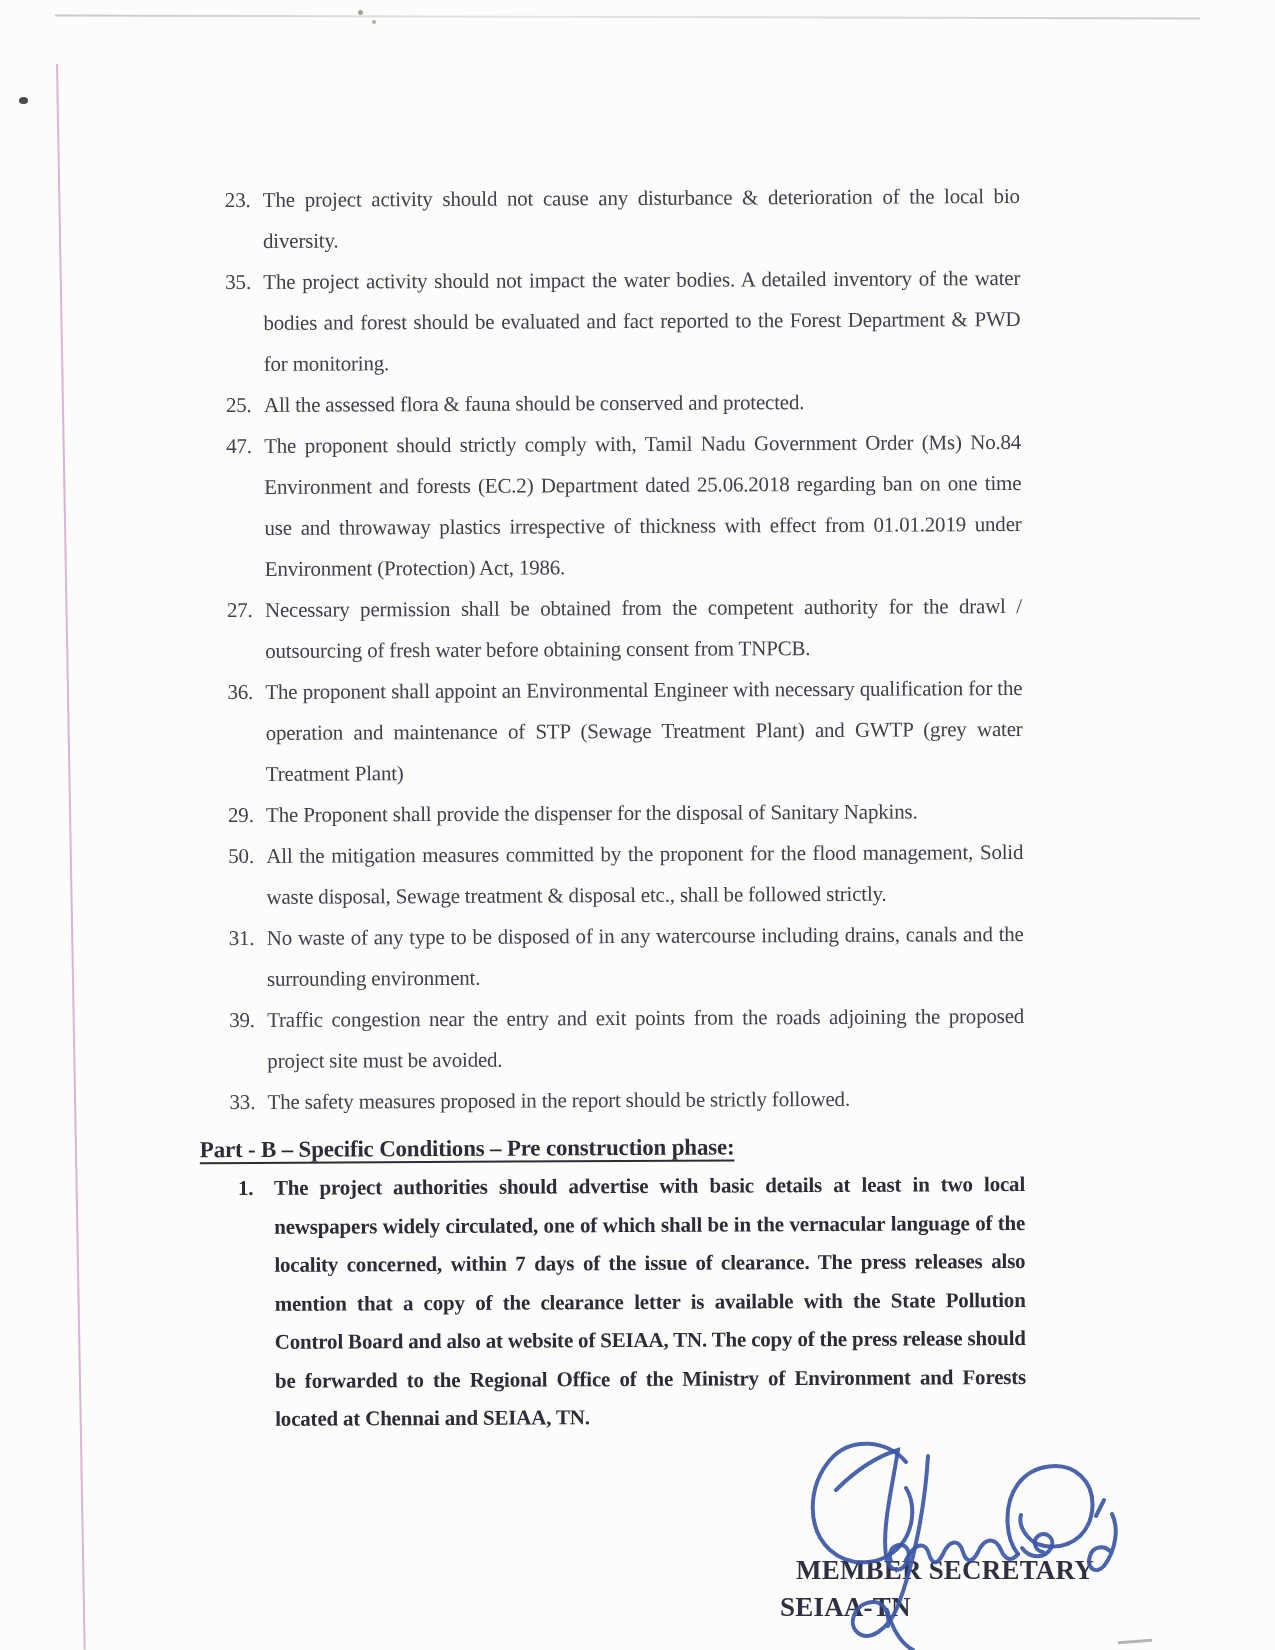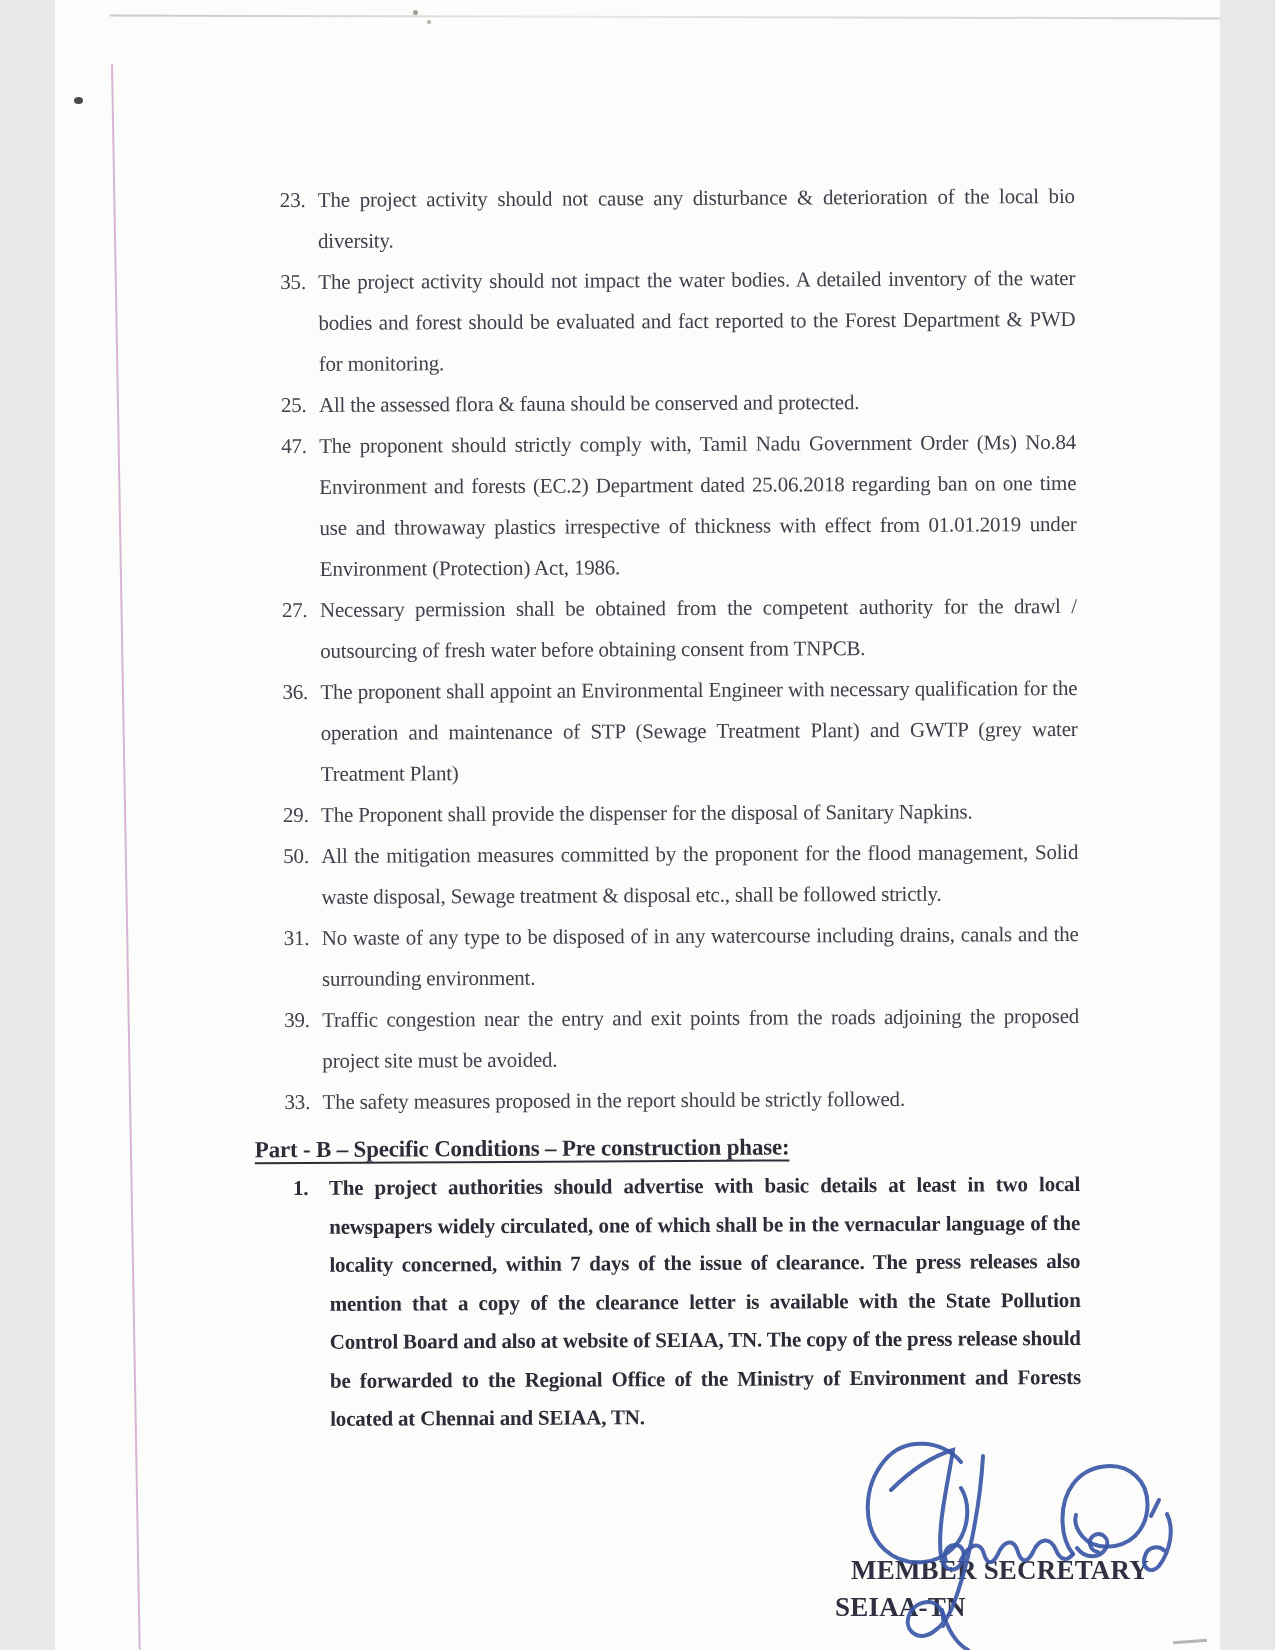--- a/index.html
+++ b/index.html
@@ -1,17 +1,17 @@
 <!DOCTYPE html>
 <html><head>
 <meta charset="utf-8">
 <style>
   html,body { margin:0; padding:0; background:#e8e8e6; }
   .page {
-    position:relative; width:1165px; height:1650px; margin:0 auto;
+    position:relative; width:1275px; height:1650px; margin:0 auto;
     background:#fcfcfa; overflow:hidden;
     font-family:"Liberation Serif","DejaVu Serif",serif;
     color:#3f414d;
   }
   
   .top-line { position:absolute; top:16px; left:55px; width:1145px; height:2px;
     background:linear-gradient(to right, rgba(130,130,128,.42), rgba(130,130,128,.18) 40%, rgba(130,130,128,.38));
     transform:rotate(.15deg); }
   .speck-a { position:absolute; top:10px; left:358px; width:5px; height:5px; border-radius:50%; background:rgba(90,80,70,.55); }
   .speck-b { position:absolute; top:20px; left:372px; width:4px; height:4px; border-radius:50%; background:rgba(90,80,70,.45); }

